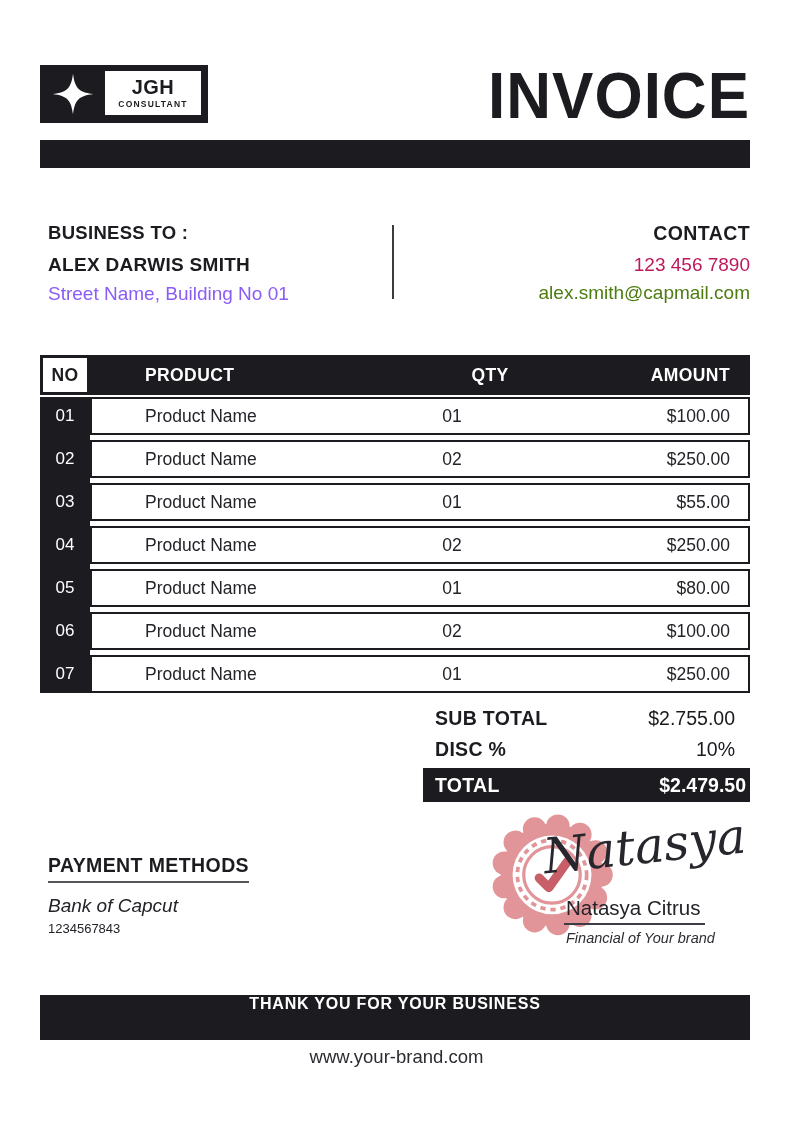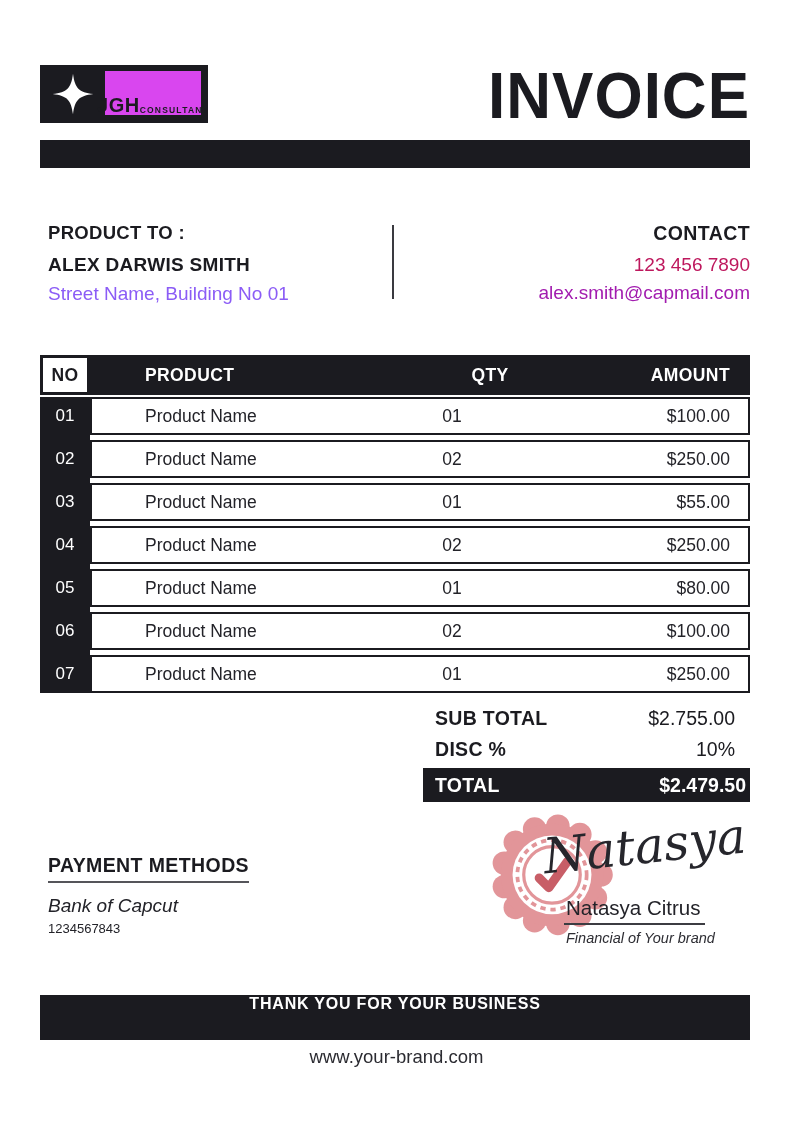--- a/index.html
+++ b/index.html
@@ -6,41 +6,41 @@
   html,body { background:#ffffff; }
   body { font-family:"Liberation Sans", sans-serif; color:var(--ink,#1b1b20);
          --ink:#1b1b20; --stamp-pink:#e08d92; --stamp-check:#c4525c; }
   .page { position:relative; width:793px; height:1122px; margin:0 auto; background:#fff;
           padding:65px 43px 0 40px; overflow:hidden; }
 
   
   .header { display:flex; justify-content:space-between; align-items:flex-end; height:58px; }
   .logo { position:relative; width:168px; height:58px; background:var(--ink); }
   .logo-star { position:absolute; left:9px; top:6px; width:48px; height:46px; }
-  .logo-box { position:absolute; right:5px; top:4px; width:100px; height:48px; background:#d946ef;
-              border:2.5px solid var(--ink); display:flex; flex-direction:row; align-items:flex-end;
+  .logo-box { position:absolute; right:5px; top:4px; width:100px; height:48px; background:#ffffff;
+              border:2.5px solid var(--ink); display:flex; flex-direction:column; align-items:center;
               justify-content:center; }
   .logo-primary { font-size:20px; font-weight:bold; letter-spacing:.5px; line-height:1; }
   .logo-secondary { font-size:8.5px; font-weight:bold; letter-spacing:1.2px; margin-top:2px; }
   .invoice-title { font-size:62px; font-weight:800; letter-spacing:1px; line-height:.82;
                    transform:scaleY(1.05); transform-origin:bottom right; }
 
   .top-bar { height:28px; background:var(--ink); margin-top:17px; }
 
   
   .parties { display:flex; margin-top:54px; }
   .billing { width:352px; padding-left:8px; }
   .billing-heading { font-size:18.5px; font-weight:bold; letter-spacing:.3px; margin-bottom:10px; }
   .billing-name { font-size:19px; font-weight:bold; letter-spacing:.3px; margin-bottom:7px; }
   .billing-address { font-size:19px; color:#8b5cf6; }
   .v-divider { width:2px; height:74px; background:#3a3a40; margin-top:3px; }
   .contact { flex:1; text-align:right; }
   .contact-heading { font-size:19.5px; font-weight:bold; letter-spacing:.4px; margin-bottom:9px; }
   .contact-phone { font-size:19px; margin-bottom:6px; color:#be185d; }
-  .contact-email { font-size:19px; color:#a21caf; }
+  .contact-email { font-size:19px; color:#4d7c0f; }
 
   
   .table { margin-top:50px; }
   .thead { display:grid; grid-template-columns:50px 310px 180px 170px; height:40px; }
   .th { display:flex; align-items:center; font-weight:bold; font-size:17.5px; letter-spacing:.4px; }
   .th-no { background:#fff; border:3px solid var(--ink); color:var(--ink); justify-content:center; }
   .th-dark { background:var(--ink); color:#fff; }
   .th-product { padding-left:55px; }
   .th-qty { justify-content:center; }
   .th-amount { justify-content:flex-end; padding-right:20px; }
@@ -104,21 +104,21 @@
         <div class="logo-secondary">CONSULTANT</div>
       </div>
     </div>
     <div class="invoice-title">INVOICE</div>
   </div>
 
   <div class="top-bar"></div>
 
   <div class="parties">
     <div class="billing">
-      <div class="billing-heading">PRODUCT TO :</div>
+      <div class="billing-heading">BUSINESS TO :</div>
       <div class="billing-name">ALEX DARWIS SMITH</div>
       <div class="billing-address">Street Name, Building No 01</div>
     </div>
     <div class="v-divider"></div>
     <div class="contact">
       <div class="contact-heading">CONTACT</div>
       <div class="contact-phone">123 456 7890</div>
       <div class="contact-email">alex.smith@capmail.com</div>
     </div>
   </div>

